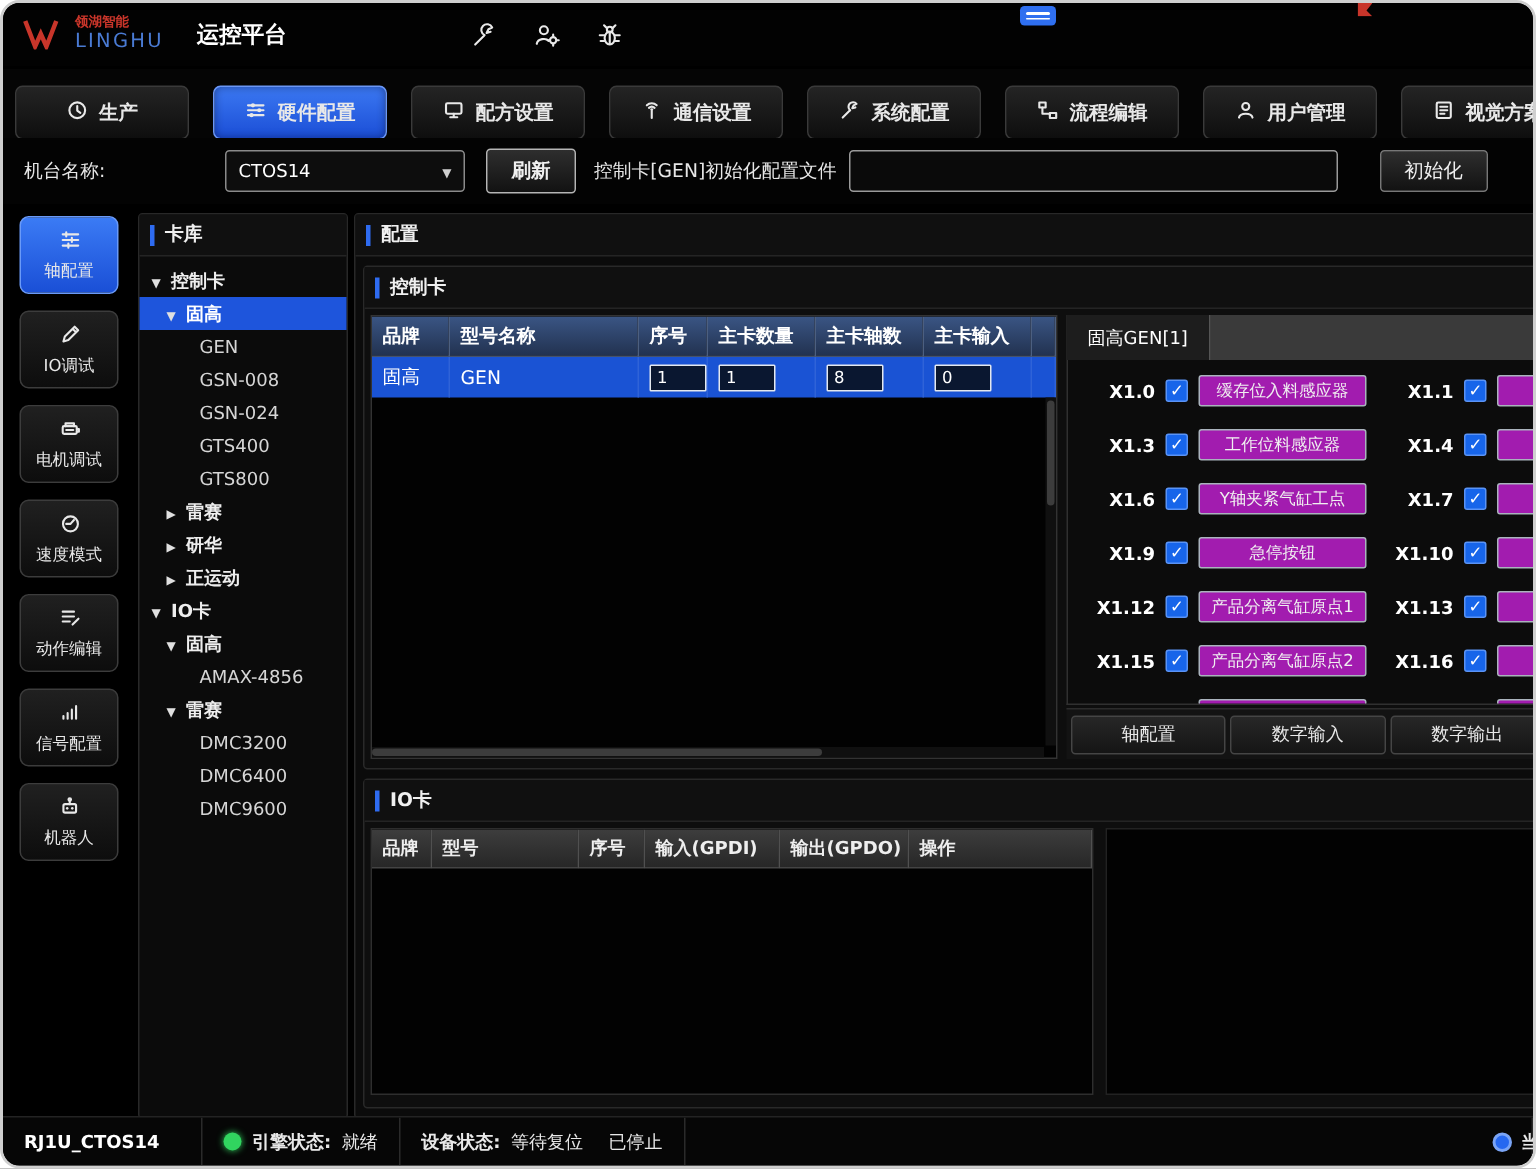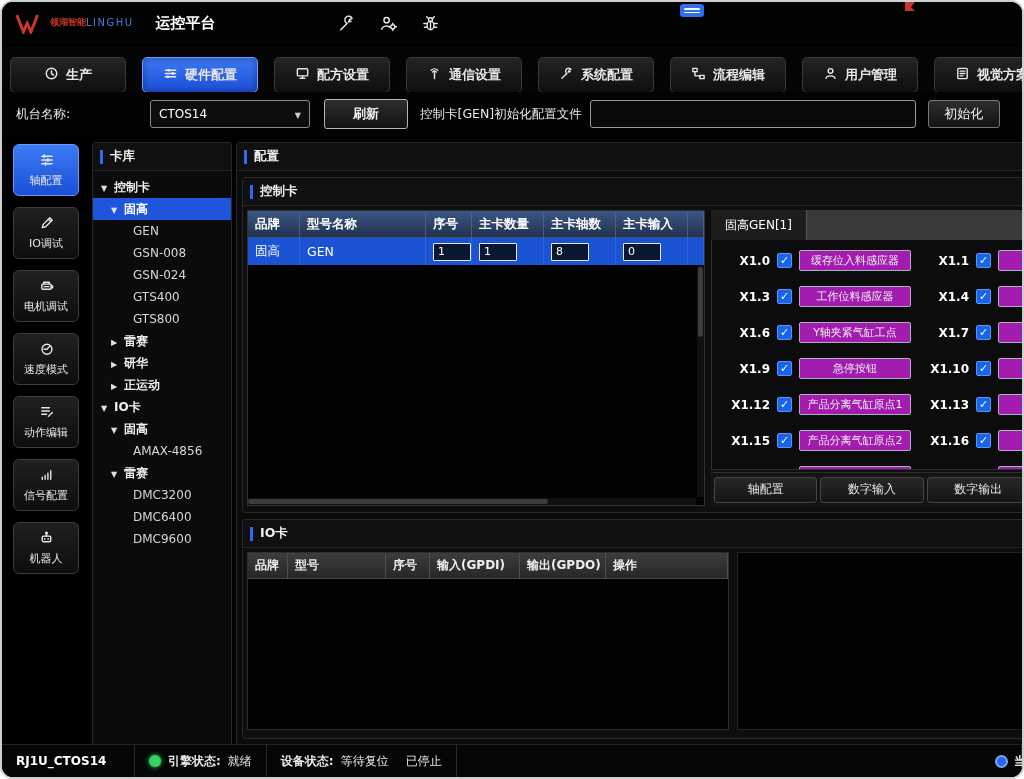--- a/index.html
+++ b/index.html
@@ -3,23 +3,23 @@
 <meta charset="utf-8">
 <style>
   *{margin:0;padding:0;box-sizing:border-box}
   html,body{background:#fff}
   body{width:1024px;height:779px;position:relative;font-family:"DejaVu Sans","Liberation Sans",sans-serif;overflow:hidden}
   .window{position:absolute;inset:0;background:#000;border:2px solid #cfcfcf;border-radius:13px;overflow:hidden}
 
   
   .titlebar{position:absolute;left:0;top:0;right:0;height:42px;background:#020202;display:flex;align-items:center}
   .brand{display:flex;align-items:center;margin-left:12px;gap:4px}
-  .brand-txt{display:flex;flex-direction:row;line-height:1.05}
+  .brand-txt{display:flex;flex-direction:column;line-height:1.05}
   .brand-name{color:#c8352a;font-size:9px;font-weight:bold}
-  .brand-sub{color:#4a7bd4;font-size:10px;letter-spacing:1.5px}
+  .brand-sub{color:#4a7bd4;font-size:13px;letter-spacing:1.5px}
   .app-title{color:#fff;font-size:15px;font-weight:bold;margin-left:22px}
   .tb-icons{display:flex;align-items:center;gap:20px;margin-left:120px}
   .tbi{width:22px;height:22px;display:flex;align-items:center;justify-content:center;cursor:pointer}
   .win-lines{position:absolute;left:678px;top:2px;width:24px;height:13px;background:#2f6ff0;border-radius:3px;display:flex;flex-direction:column;justify-content:center;gap:2px;padding:0 4px}
   .win-lines i{display:block;height:1.5px;background:#fff;border-radius:1px}
   .red-mark{position:absolute;left:903px;top:0;width:10px;height:9px;background:#c8352a;clip-path:polygon(0 0,100% 0,60% 55%,100% 100%,0 100%)}
 
   
   .icn{width:15px;height:15px;stroke:#e8e8e8;fill:none;stroke-width:1.5;stroke-linecap:round;stroke-linejoin:round}
   .icn.big{width:19px;height:19px}
@@ -30,24 +30,24 @@
   .ntab{flex:0 0 116px;height:36px;margin-right:16px;border-radius:5px;background:linear-gradient(#242424,#0e0e0e);border:1px solid #3a3a3a;color:#e8e8e8;font-size:13px;font-weight:bold;display:flex;align-items:center;justify-content:center;gap:7px;cursor:pointer}
   .ntab.active{background:linear-gradient(#3b78f2,#1b4ed6);border-color:#6b97f6;box-shadow:inset 0 0 6px rgba(0,0,30,.4)}
 
   
   .toolbar{position:absolute;left:0;top:90px;right:0;height:44px;background:#030303;display:flex;align-items:center;padding-left:14px}
   .tb-label{color:#e6e6e6;font-size:12.5px;font-weight:normal}
   .tb-label1{width:134px}
   .select{width:160px;height:28px;background:#0d0d0d;border:1px solid #8a8a8a;border-radius:3px;display:flex;align-items:center;justify-content:space-between;padding:0 8px;color:#fff;font-size:12px;cursor:pointer}
   .caret::before{content:"▼";font-size:8px;color:#cfcfcf}
   .btn{background:linear-gradient(#2e2e2e,#121212);border:1px solid #8f8f8f;border-radius:3px;color:#f0f0f0;font-size:13px;display:flex;align-items:center;justify-content:center;cursor:pointer}
-  .btn-refresh{width:84px;height:30px;margin-left:14px;border-color:#b5b5b5;font-weight:bold}
+  .btn-refresh{width:60px;height:30px;margin-left:14px;border-color:#b5b5b5;font-weight:bold}
   .tb-label2{margin-left:12px}
   .textfield{width:326px;height:28px;margin-left:8px;background:#0a0a0a;border:1px solid #9a9a9a;border-radius:3px;color:#fff;padding:0 8px;font-size:12px;outline:none}
-  .btn-init{width:72px;height:28px;margin-left:12px;border-color:#777}
+  .btn-init{width:72px;height:28px;margin-left:28px;border-color:#777}
 
   
   .sidebar{position:absolute;left:0;top:134px;width:88px;bottom:33px;background:#000;display:flex;flex-direction:column;align-items:center;padding-top:8px}
   .sbtn{width:66px;height:52px;margin-bottom:11px;border-radius:6px;background:linear-gradient(#202020,#0d0d0d);border:1px solid #3c3c3c;color:#e8e8e8;font-size:11px;display:flex;flex-direction:column;align-items:center;justify-content:center;gap:3px;cursor:pointer}
   .sbtn.active{background:linear-gradient(#3b7bf5,#1a4fd6);border-color:#6a9af8}
 
   
   .panel{position:absolute;background:#0b0b0b;border:1px solid #282828;border-radius:3px}
   .phead{height:28px;display:flex;align-items:center;border-bottom:1px solid #242424;background:#101010}
   .pbar{width:3px;height:14px;background:#2e6bf0;margin:0 7px 0 7px}

